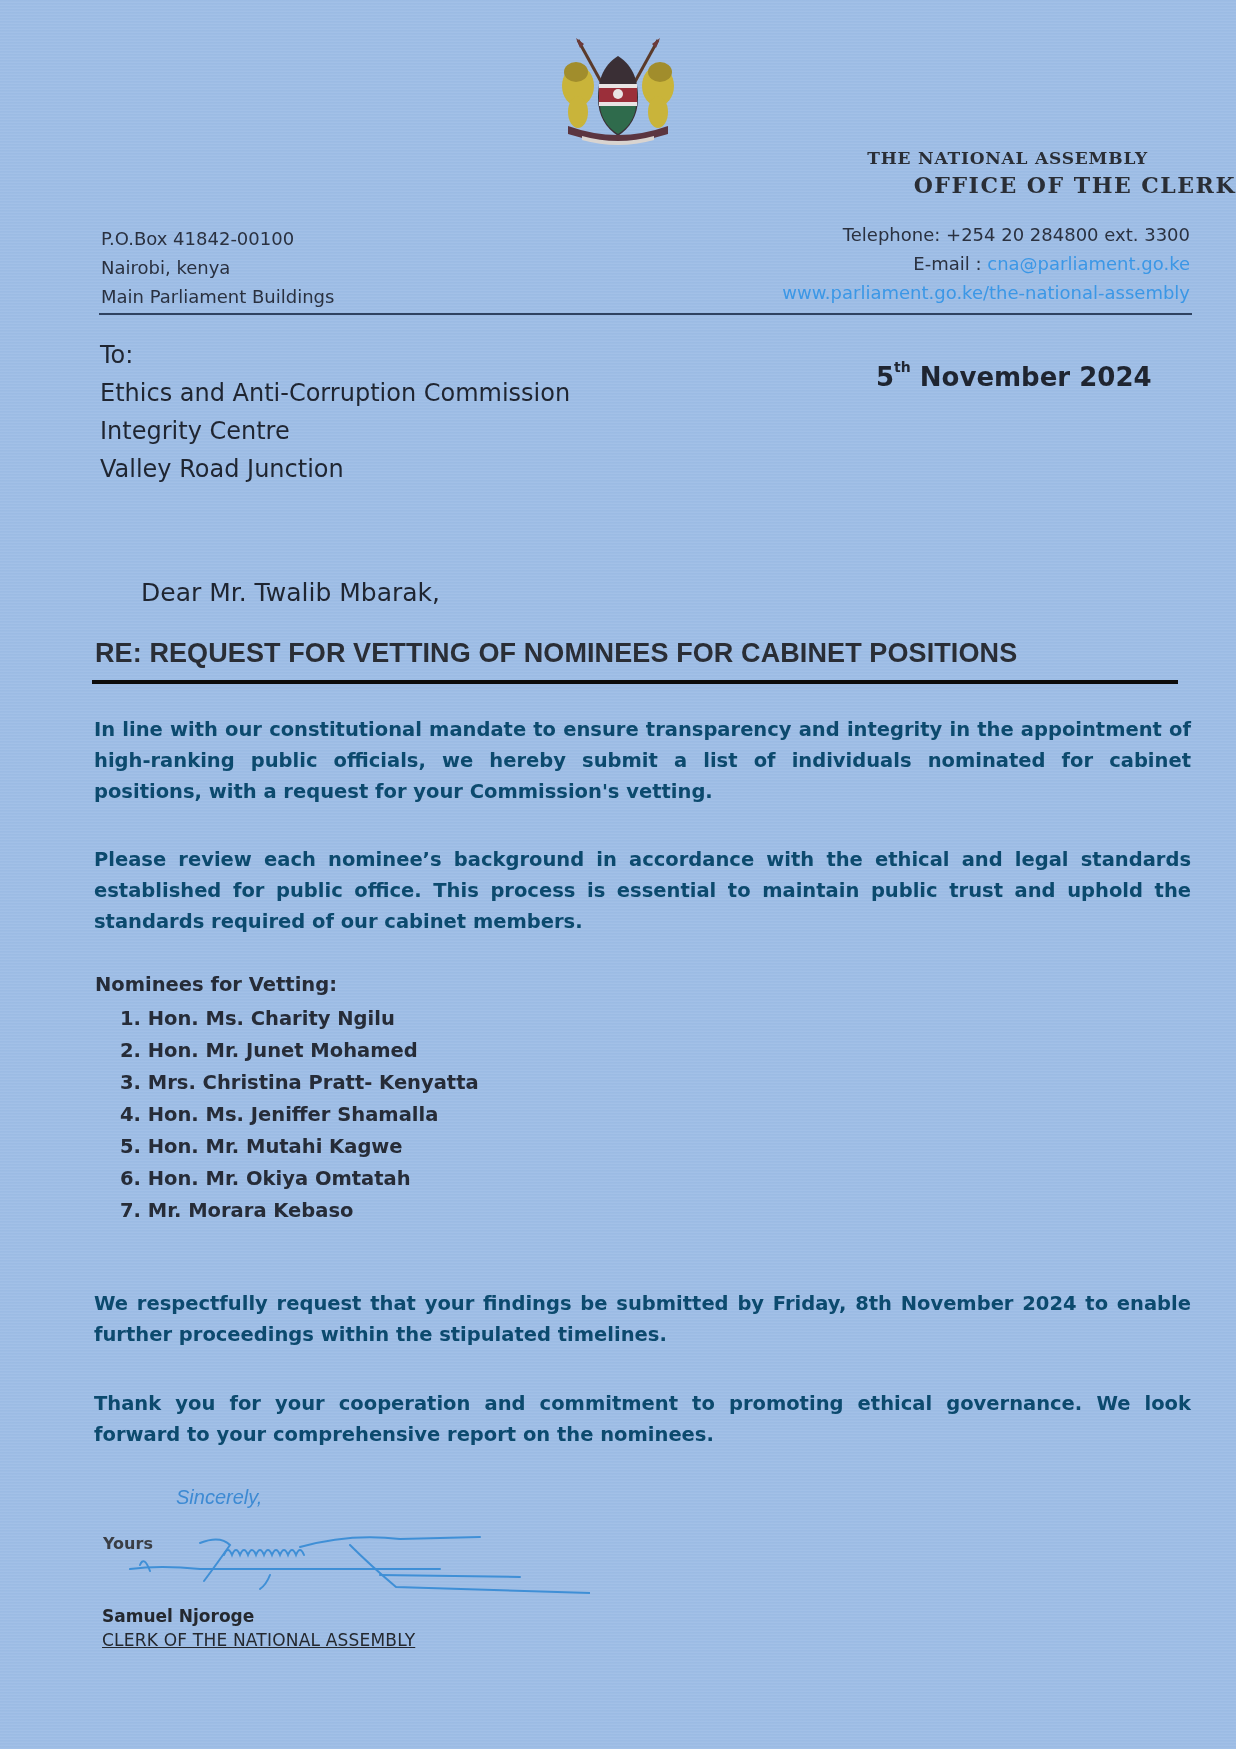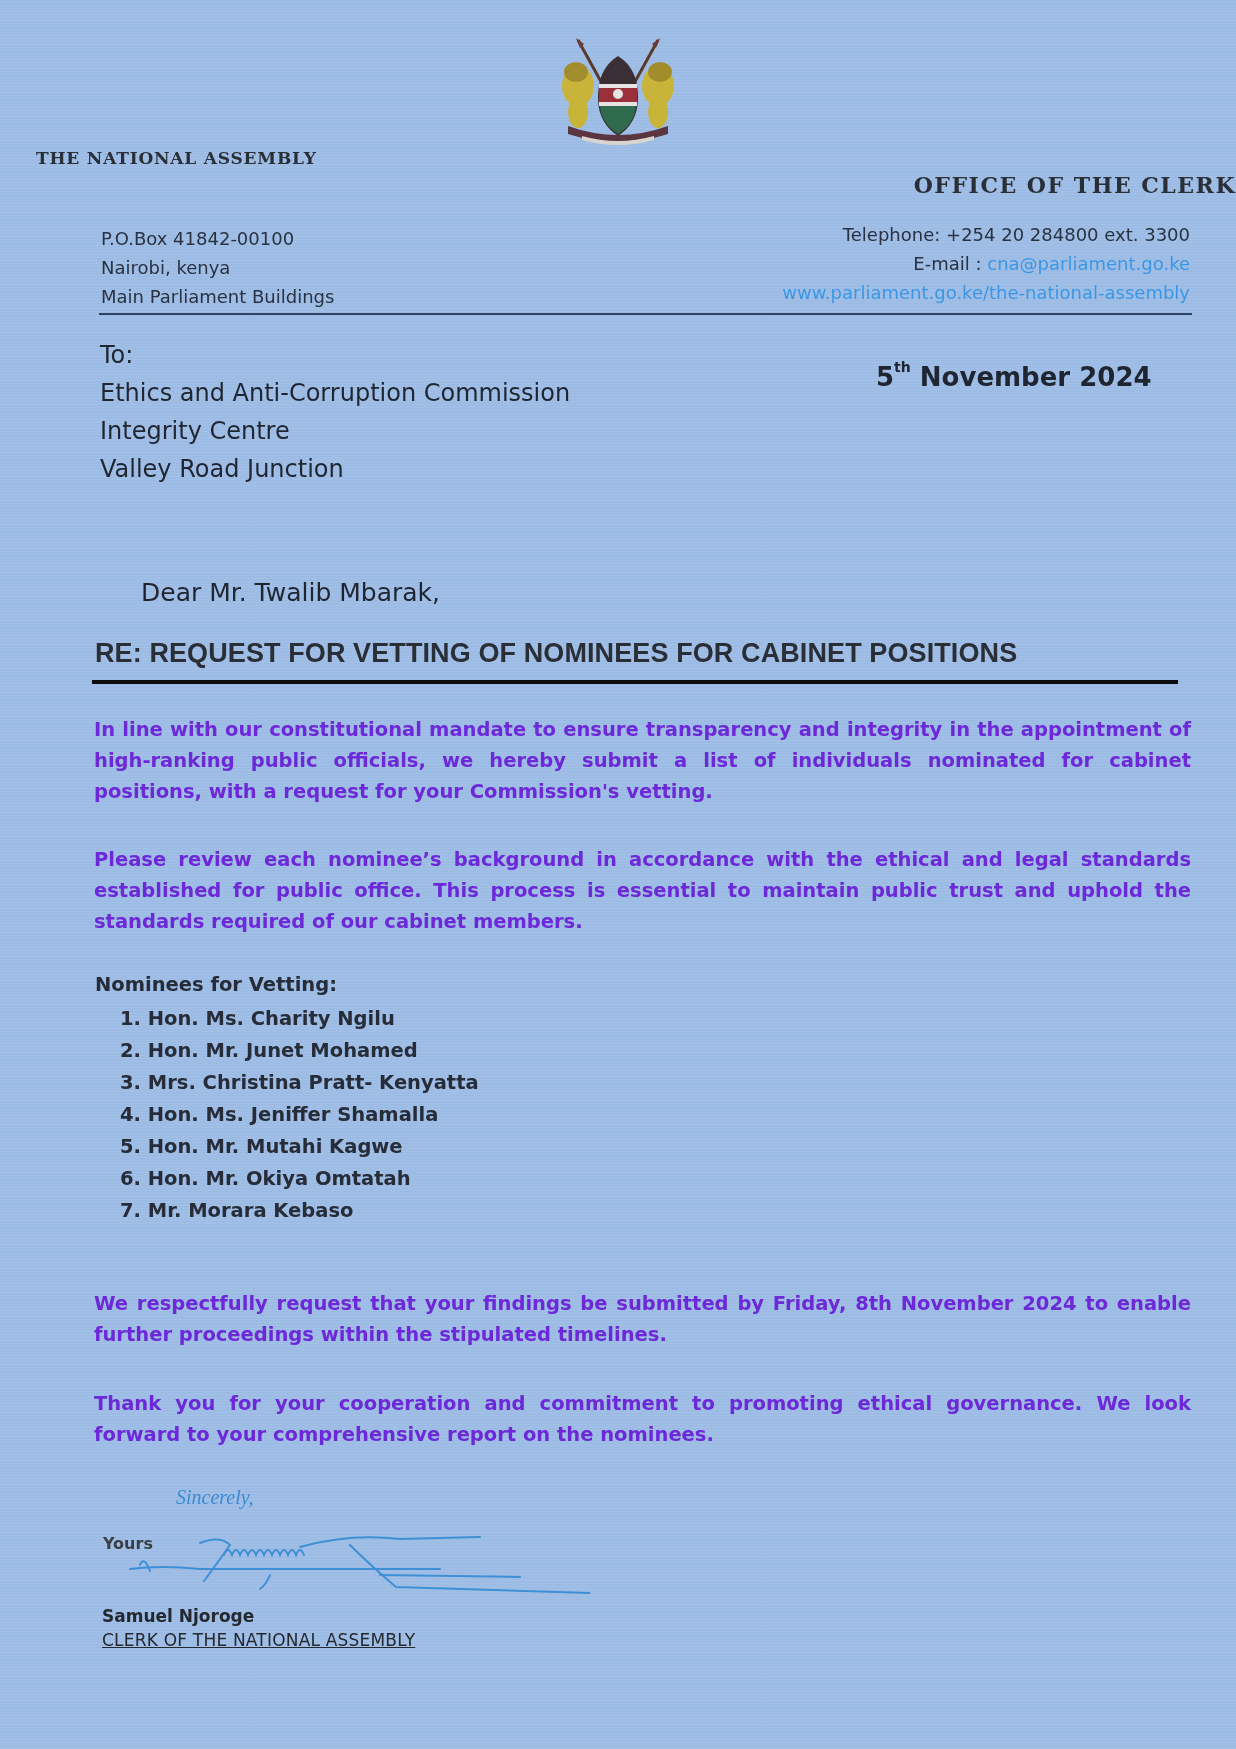--- a/index.html
+++ b/index.html
@@ -7,50 +7,50 @@
     width: 1236px; height: 1749px; position: relative; overflow: hidden;
     background: #9dbde6;
     background-image: repeating-linear-gradient(0deg, rgba(255,255,255,0.05) 0px, rgba(255,255,255,0.05) 1px, rgba(0,0,0,0.02) 2px, rgba(0,0,0,0) 3px);
     color: #1f2531;
     font-family: "DejaVu Sans", sans-serif;
   }
   .abs { position: absolute; }
 
   
   #crest { left: 538px; top: 38px; width: 160px; height: 112px; }
-  .org-line1 { left: 0; width: 1148px; top: 148px; text-align: left;
-    font-family: "DejaVu Serif", serif; font-weight: bold; font-size: 17px; letter-spacing: 0.8px; color: #2a2e36; margin-left: 36px; }
+  .org-line1 { left: 0; width: 1148px; top: 148px; text-align: right;
+    font-family: "DejaVu Serif", serif; font-weight: bold; font-size: 17px; letter-spacing: 0.8px; color: #2a2e36; }
   .org-line2 { left: 0; width: 1236px; top: 172px; text-align: right;
     font-family: "DejaVu Serif", serif; font-weight: bold; font-size: 22px; letter-spacing: 1.5px; color: #2a2e36; }
 
   .addr { left: 101px; top: 224px; font-size: 18px; line-height: 29px; color: #2a3140; }
   .contact { right: 46px; top: 220px; text-align: right; font-size: 18px; line-height: 29px; color: #2a3140; }
   .link { color: #3b97e6; }
   .rule-top { left: 99px; top: 313px; width: 1093px; height: 2px; background: #2f4260; }
 
   .to-block { left: 100px; top: 336px; font-size: 24px; line-height: 38px; color: #1f2531; }
   .date { left: 876px; top: 362px; font-size: 26px; font-weight: bold; color: #1f2531; }
   .date sup { font-size: 14px; position: relative; top: -4px; }
 
   .salutation { left: 101px; top: 578px; font-size: 25px; color: #1f2531; margin-left: 40px; }
   .re-title { left: 95px; top: 638px; width: 1100px; font-family: "Liberation Sans", sans-serif;
     font-weight: bold; font-size: 27px; color: #2a2e36; letter-spacing: 0.1px; }
   .re-rule { left: 92px; top: 680px; width: 1086px; height: 4px; background: #0c0c0c; }
 
-  .para { left: 94px; width: 1097px; font-size: 19.5px; line-height: 31px; font-weight: bold; color: #6d28d9; text-align: justify; }
+  .para { left: 94px; width: 1097px; font-size: 19.5px; line-height: 31px; font-weight: bold; color: #0c4a6e; text-align: justify; }
   .p1 { top: 714px; }
   .p2 { top: 844px; }
   .p3 { top: 1288px; }
   .p4 { top: 1388px; }
 
   .nom-head { left: 95px; top: 973px; font-size: 19.5px; font-weight: bold; color: #262c38; }
   .nom-list { left: 120px; top: 1003px; margin: 0; padding: 0; list-style: none; font-size: 19.5px; line-height: 32px; font-weight: bold; color: #262c38; }
 
   .yours { left: 103px; top: 1494px; font-size: 16px; font-weight: bold; color: #3a3e45; margin-top: 40px; }
-  .sincerely { left: 176px; top: 1486px; font-family: Liberation Serif, serif; font-style: italic; font-size: 20px; color: #3d8ad3; }
+  .sincerely { left: 176px; top: 1486px; font-family: Liberation Sans, sans-serif; font-style: italic; font-size: 20px; color: #3d8ad3; }
   #signature { left: 120px; top: 1525px; width: 470px; height: 80px; }
   .signer { left: 102px; top: 1606px; font-size: 17px; font-weight: bold; color: #24282f; }
   .signer-title { left: 102px; top: 1630px; font-size: 17px; font-weight: normal; color: #24282f; text-decoration: underline; letter-spacing: 0.2px; }
 </style>
 </head>
 <body>
 
 <svg id="crest" class="abs" viewBox="0 0 160 112">
 
   <line x1="40" y1="2" x2="72" y2="60" stroke="#5a3a2a" stroke-width="3"></line>

